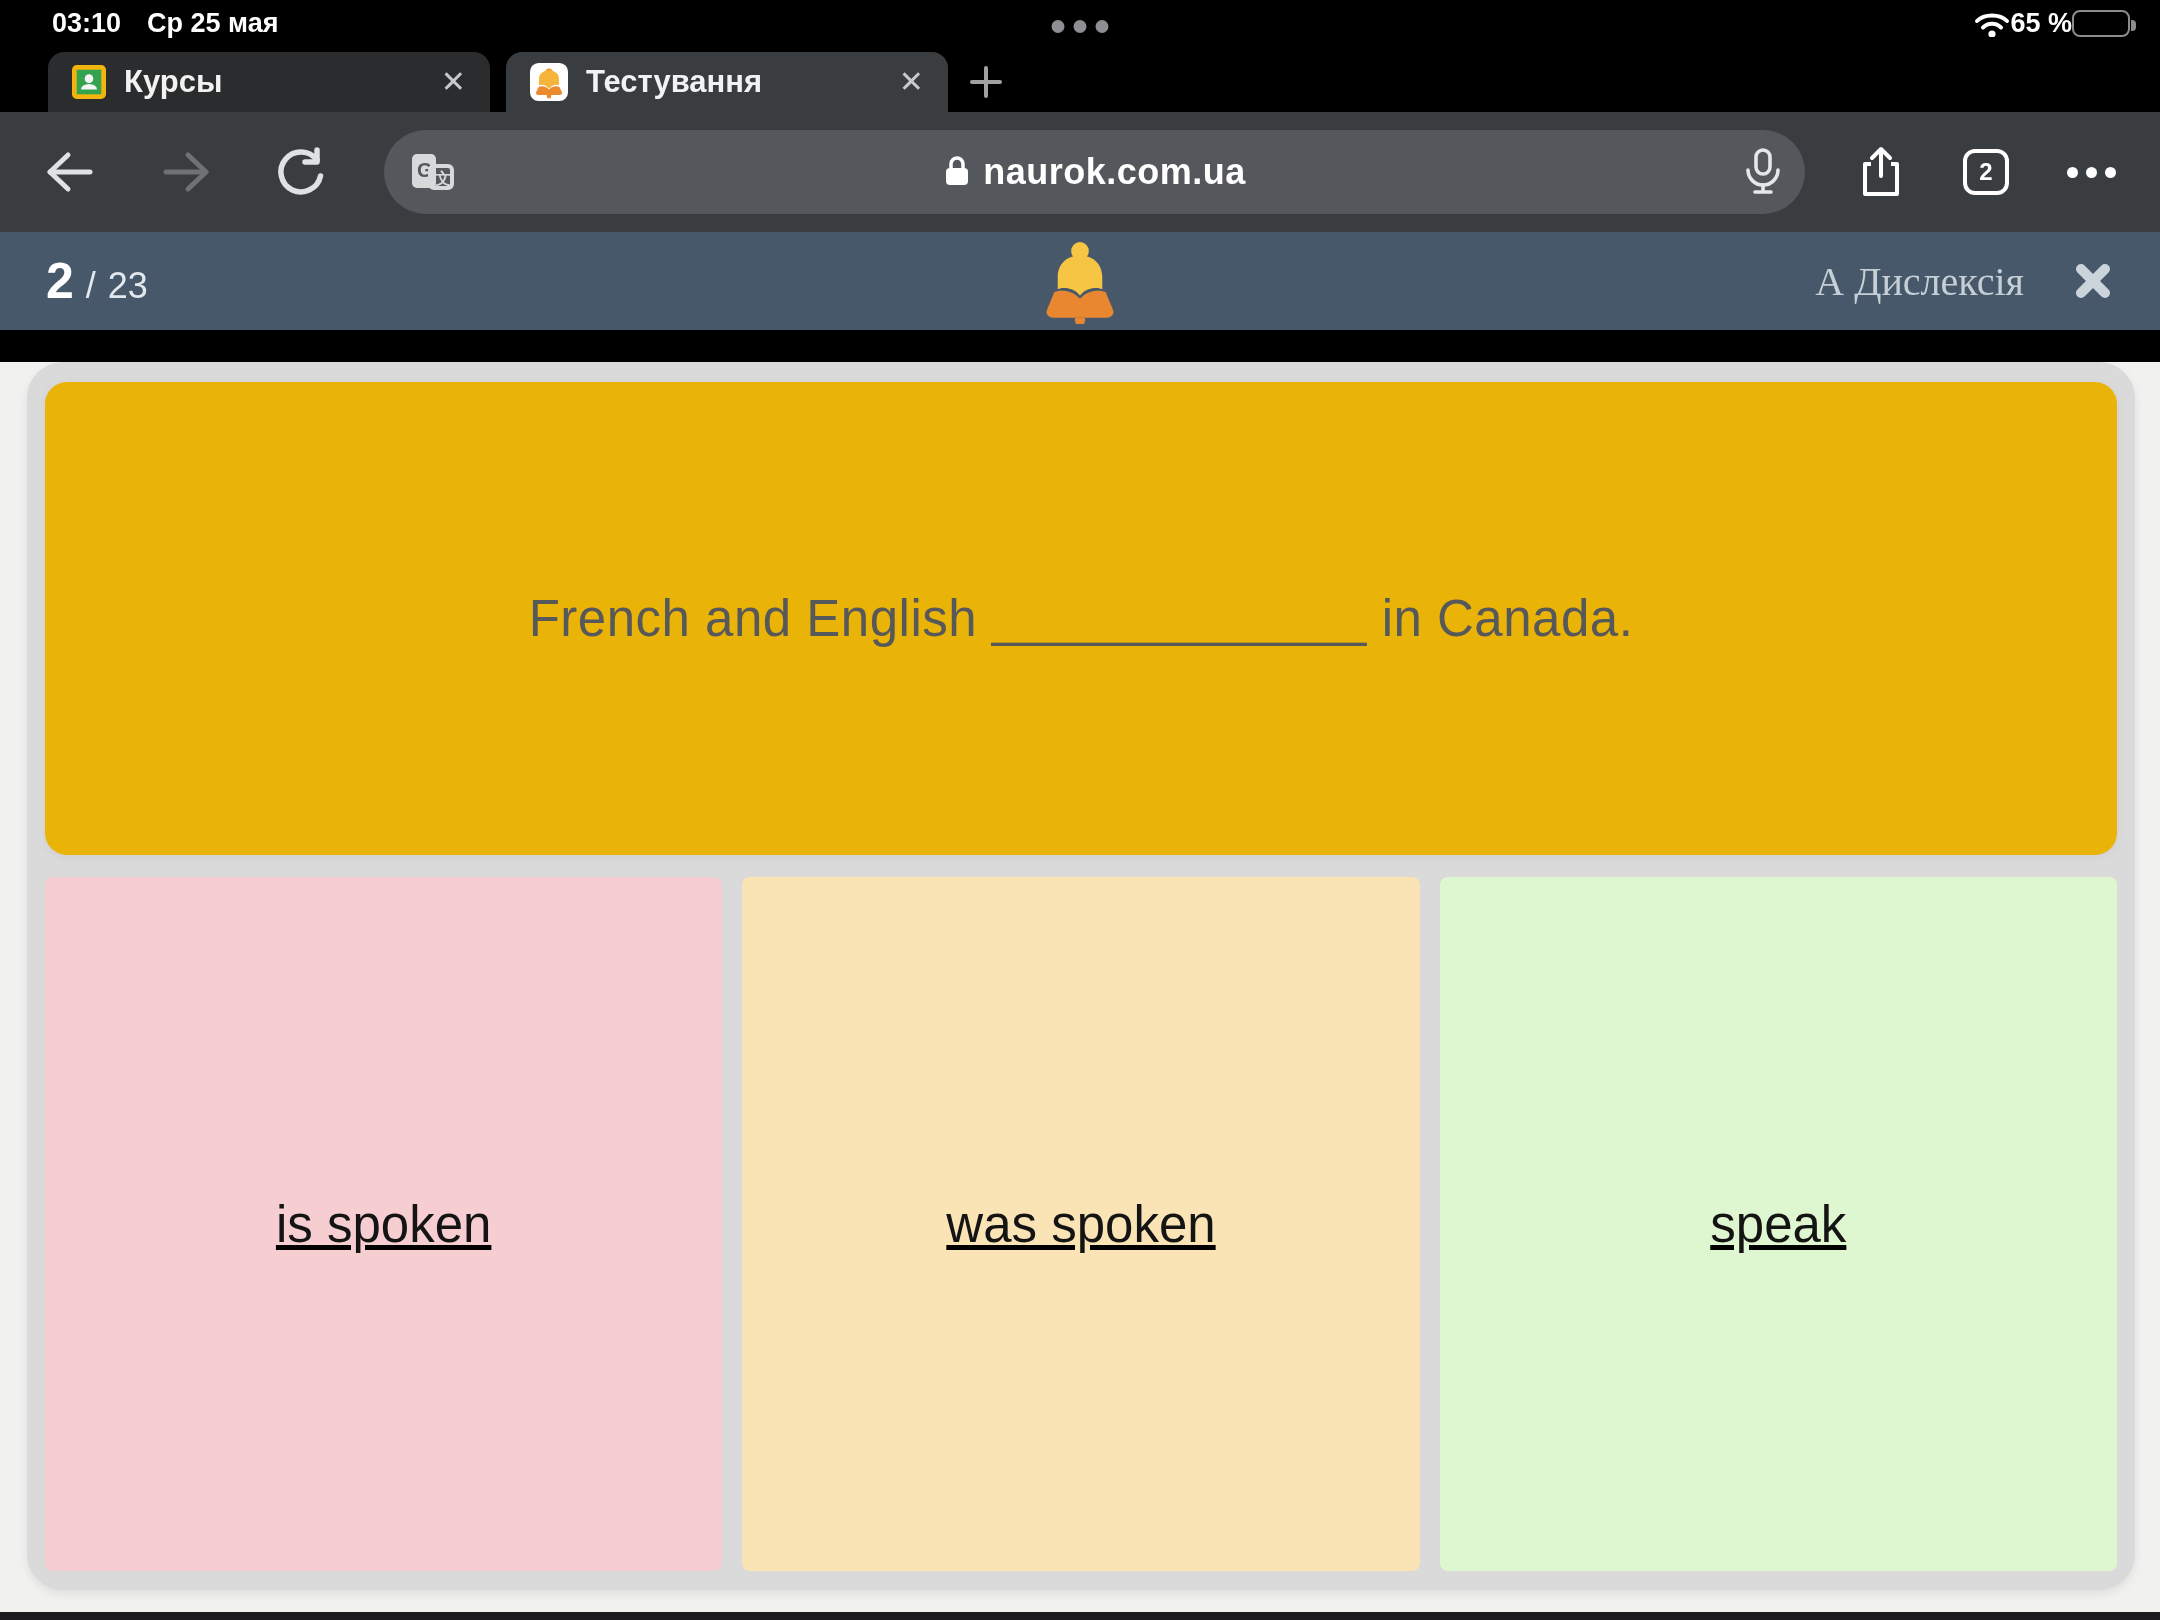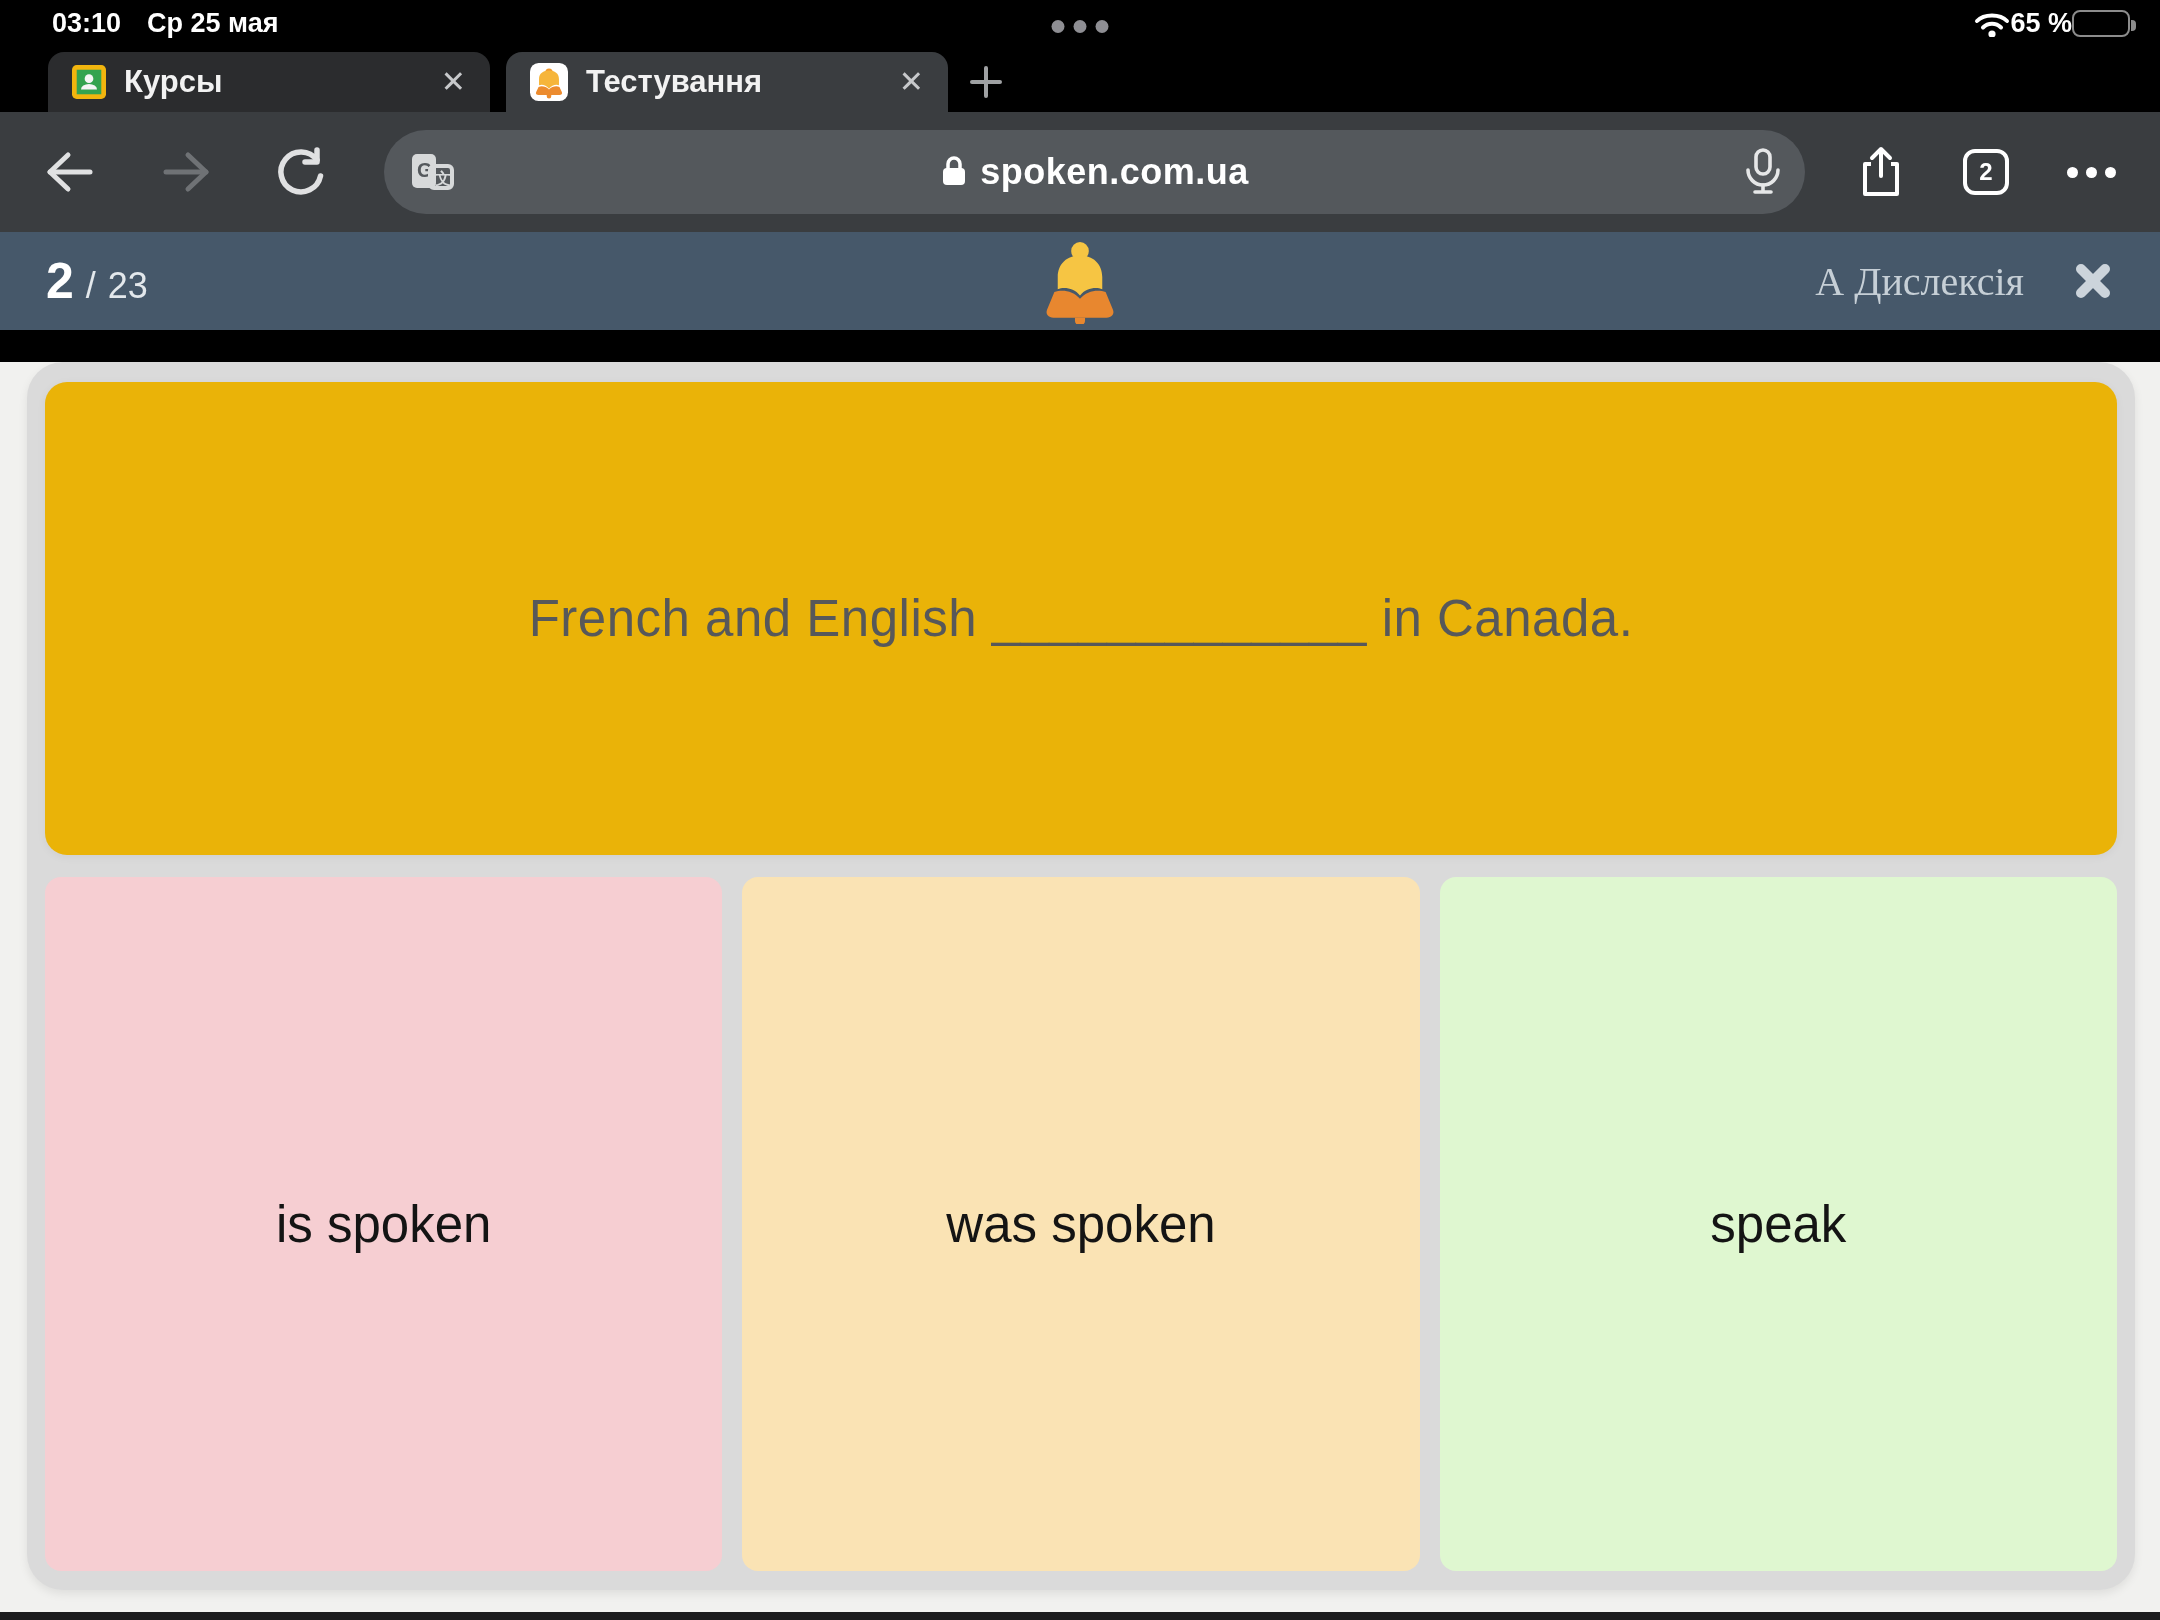--- a/index.html
+++ b/index.html
@@ -51,21 +51,21 @@
   .header-bell{position:absolute;left:50%;top:8px;transform:translateX(-50%);}
   .header-right{margin-left:auto;display:flex;align-items:center;gap:48px;}
   .dyslexia{font-family:Liberation Serif, serif;font-size:40px;color:#c6cfd6;}
 
   
   .page{height:1290px;background:var(--page-bg);}
   .panel{margin:32px 25px 0 27px;height:1228px;background:var(--panel-bg);border-radius:36px;padding:20px 18px 19px 18px;box-shadow:0 4px 10px rgba(0,0,0,.08);}
   .question-card{height:473px;background:#eab308;border-radius:22px;display:flex;align-items:center;justify-content:center;box-shadow:0 2px 10px rgba(0,0,0,.05);}
   .question-text{font-size:51px;color:#57585a;letter-spacing:.5px;text-align:center;padding:0 60px;}
   .answers-row{margin-top:22px;height:694px;display:flex;gap:20px;}
-  .answer-card{flex:1;border-radius:16px;display:flex;align-items:center;justify-content:center;}
+  .answer-card{flex:1;border-radius:8px;display:flex;align-items:center;justify-content:center;text-decoration:underline;}
   .answer-label{font-size:51px;color:#141414;}
 
   .bottom-strip{position:absolute;left:0;bottom:0;width:100%;height:8px;background:#1b1b1d;}
   svg{display:block;}
 </style>
 </head>
 <body>
 
 <div id="screen">
 
@@ -160,21 +160,21 @@
           <text x="31" y="40" font-size="16" font-weight="700" fill="#d7d9da" font-family="DejaVu Sans, sans-serif">文</text>
         </svg>
       </span>
       <span class="url-wrap">
         <span>
           <svg width="28" height="34" viewBox="0 0 28 34">
             <path d="M8 14 V9 a6 6 0 0 1 12 0 V14" fill="none" stroke="#fff" stroke-width="3.5"></path>
             <rect x="3" y="13" width="22" height="17" rx="4" fill="#fff"></rect>
           </svg>
         </span>
-        <span class="url-text">spoken.com.ua</span>
+        <span class="url-text">naurok.com.ua</span>
       </span>
       <span style="margin-left:auto;z-index:1;">
         <svg width="44" height="52" viewBox="0 0 44 52">
           <rect x="15" y="4" width="14" height="24" rx="7" fill="none" stroke="#e6e7e8" stroke-width="3.6"></rect>
           <path d="M7 24 a15 15 0 0 0 30 0" fill="none" stroke="#e6e7e8" stroke-width="3.6" stroke-linecap="round"></path>
           <line x1="22" y1="39" x2="22" y2="45" stroke="#e6e7e8" stroke-width="3.6" stroke-linecap="round"></line>
           <line x1="14" y1="46" x2="30" y2="46" stroke="#e6e7e8" stroke-width="3.6" stroke-linecap="round"></line>
         </svg>
       </span>
     </div>

